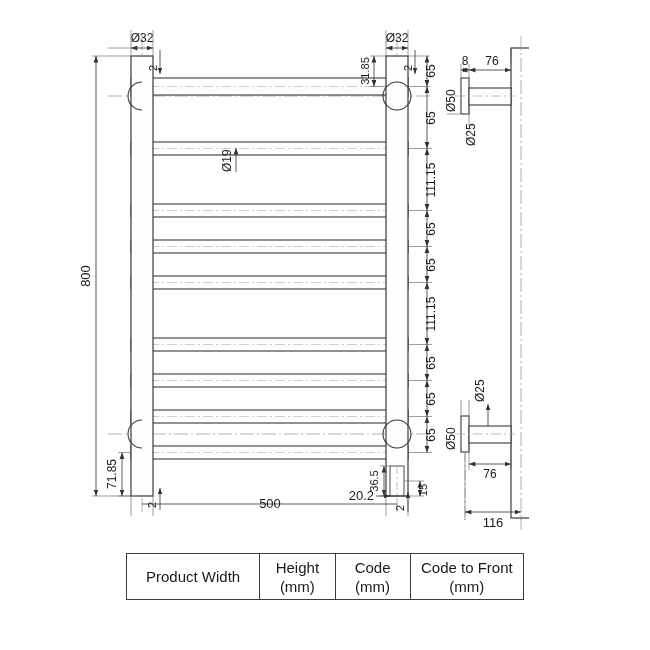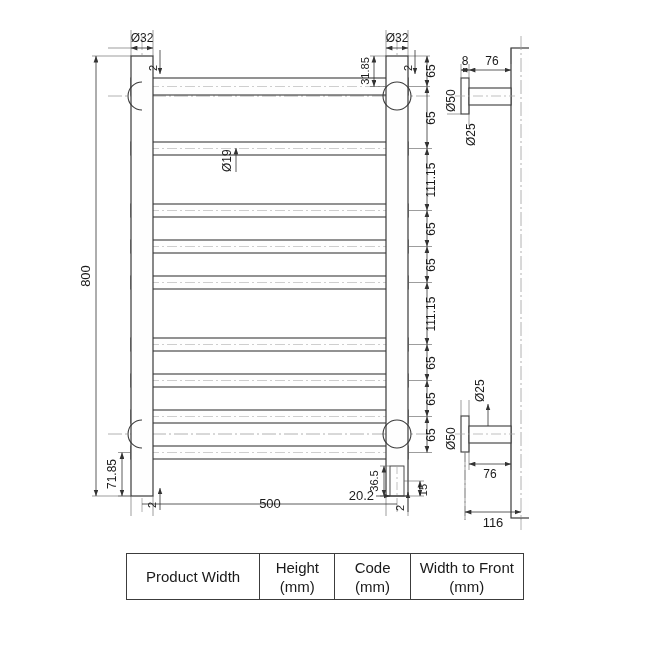--- a/index.html
+++ b/index.html
@@ -321,20 +321,20 @@
     <td class="hd c1">Product Width</td>
     <td class="hd c2">
       <div>Height</div>
       <div>(mm)</div>
     </td>
     <td class="hd c3">
       <div>Code</div>
       <div>(mm)</div>
     </td>
     <td class="hd c4">
-      <div>Width to Front</div>
+      <div>Code to Front</div>
       <div>(mm)</div>
     </td>
   </tr>
 </tbody>
     </table>
 
 </div>
 
 </body></html>

